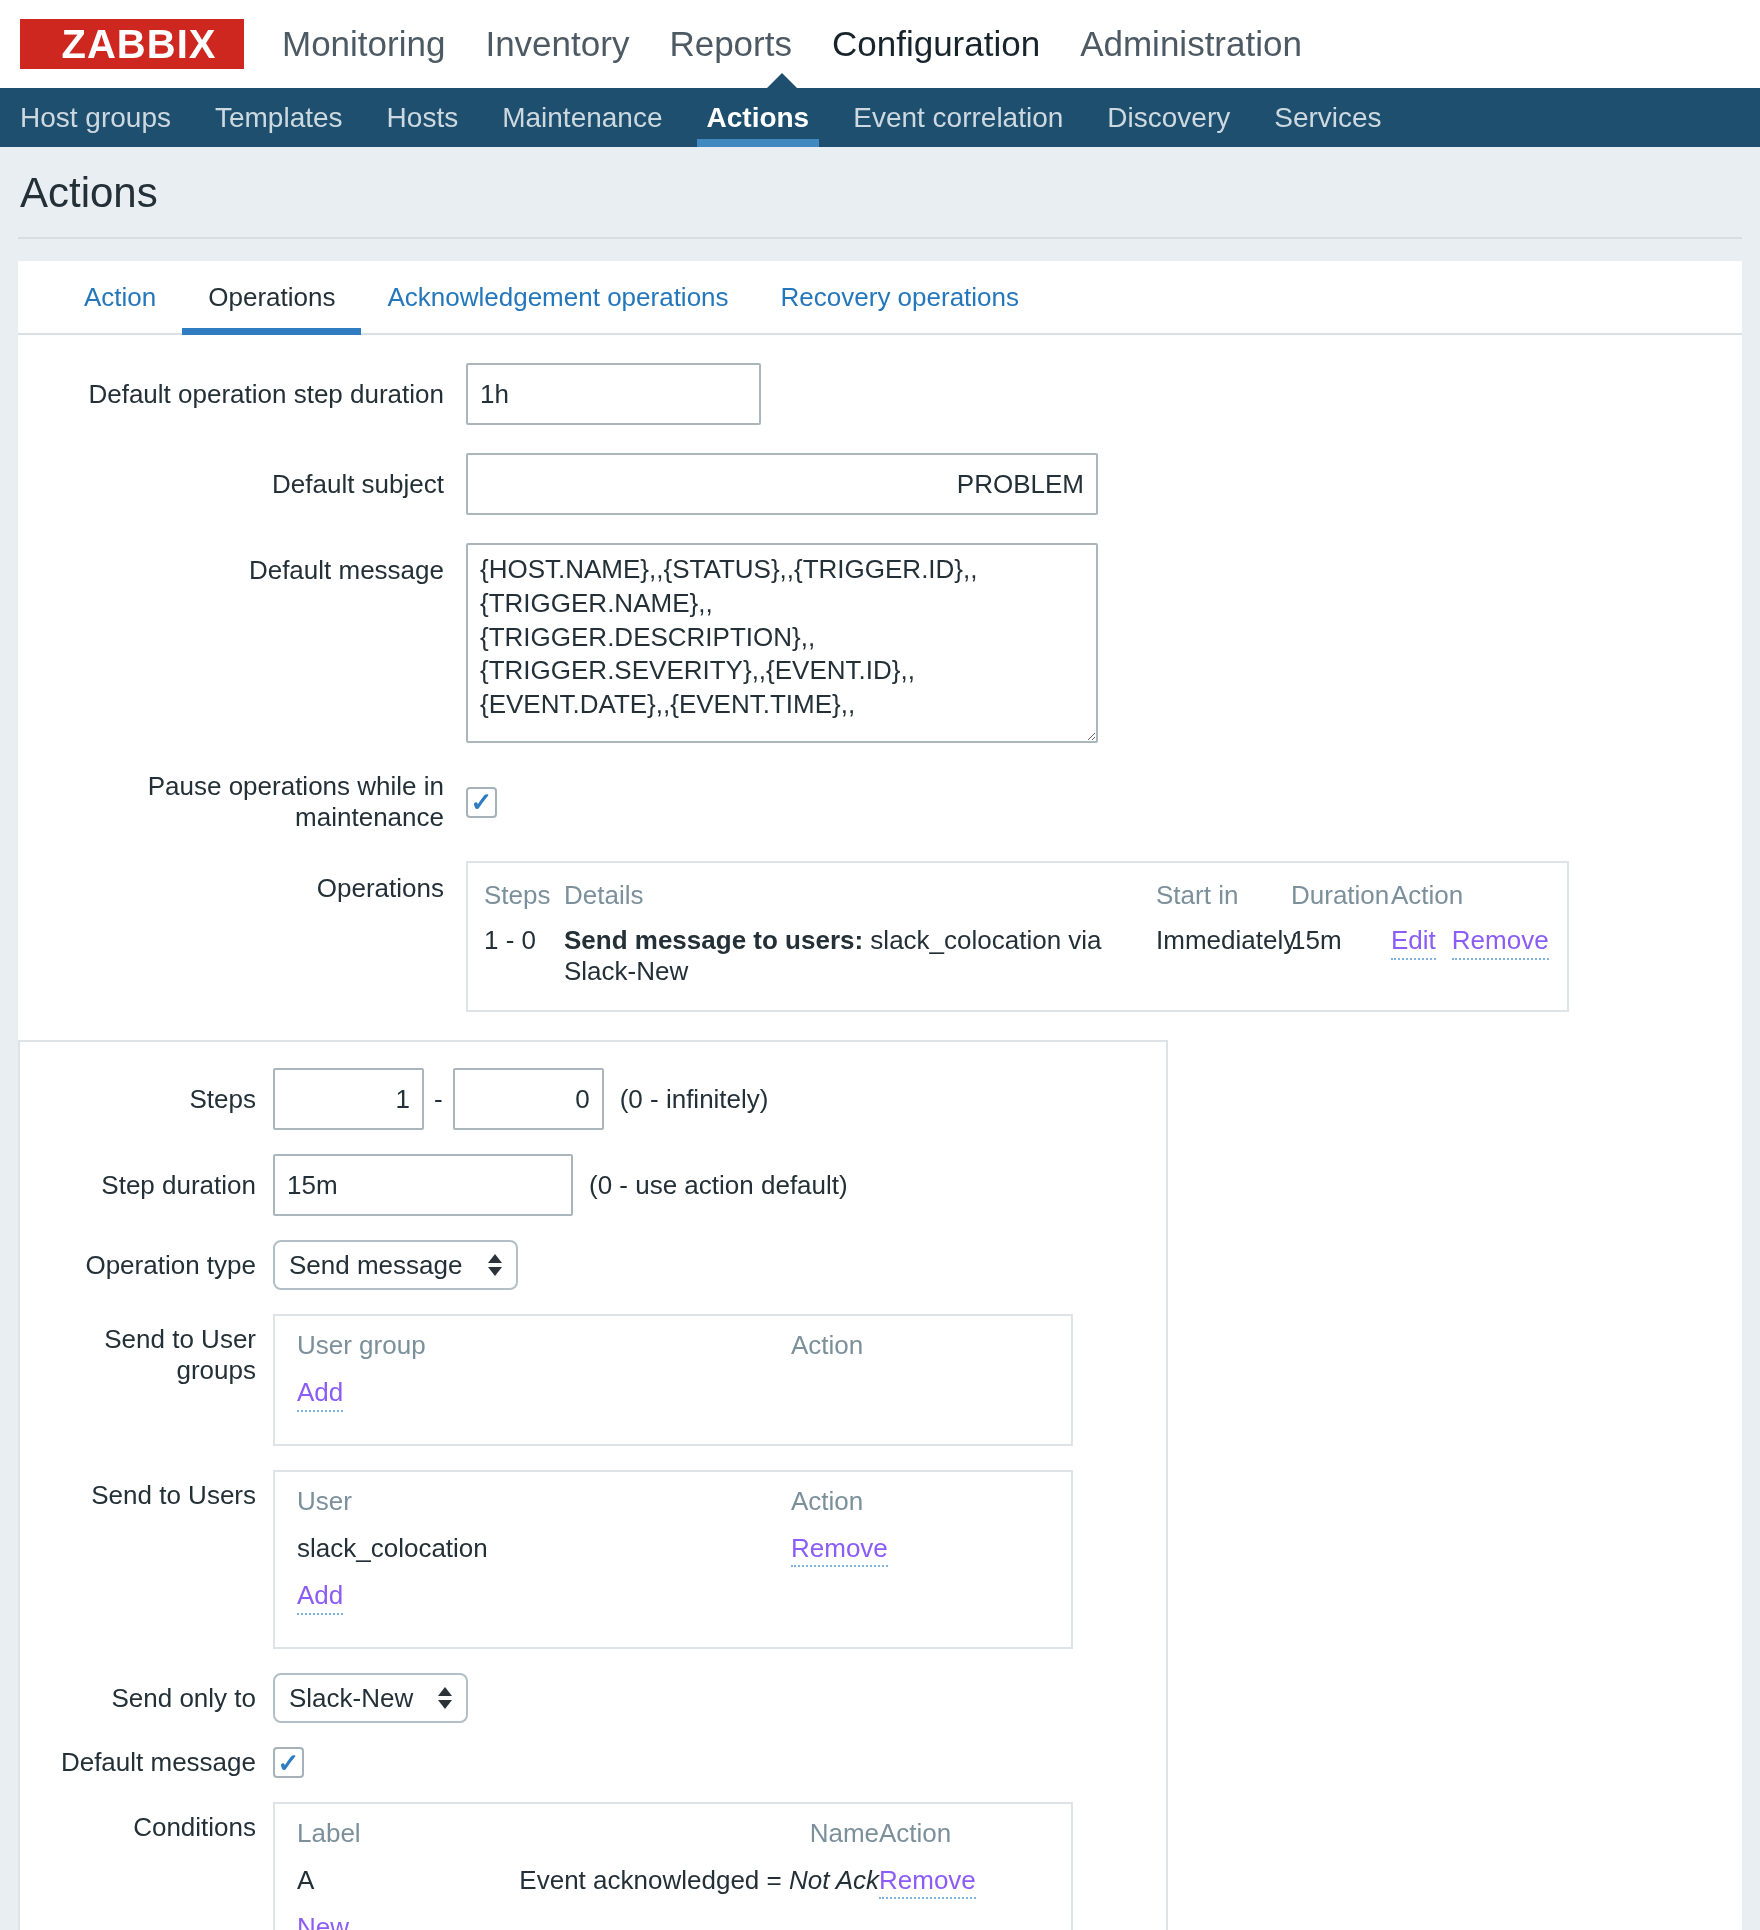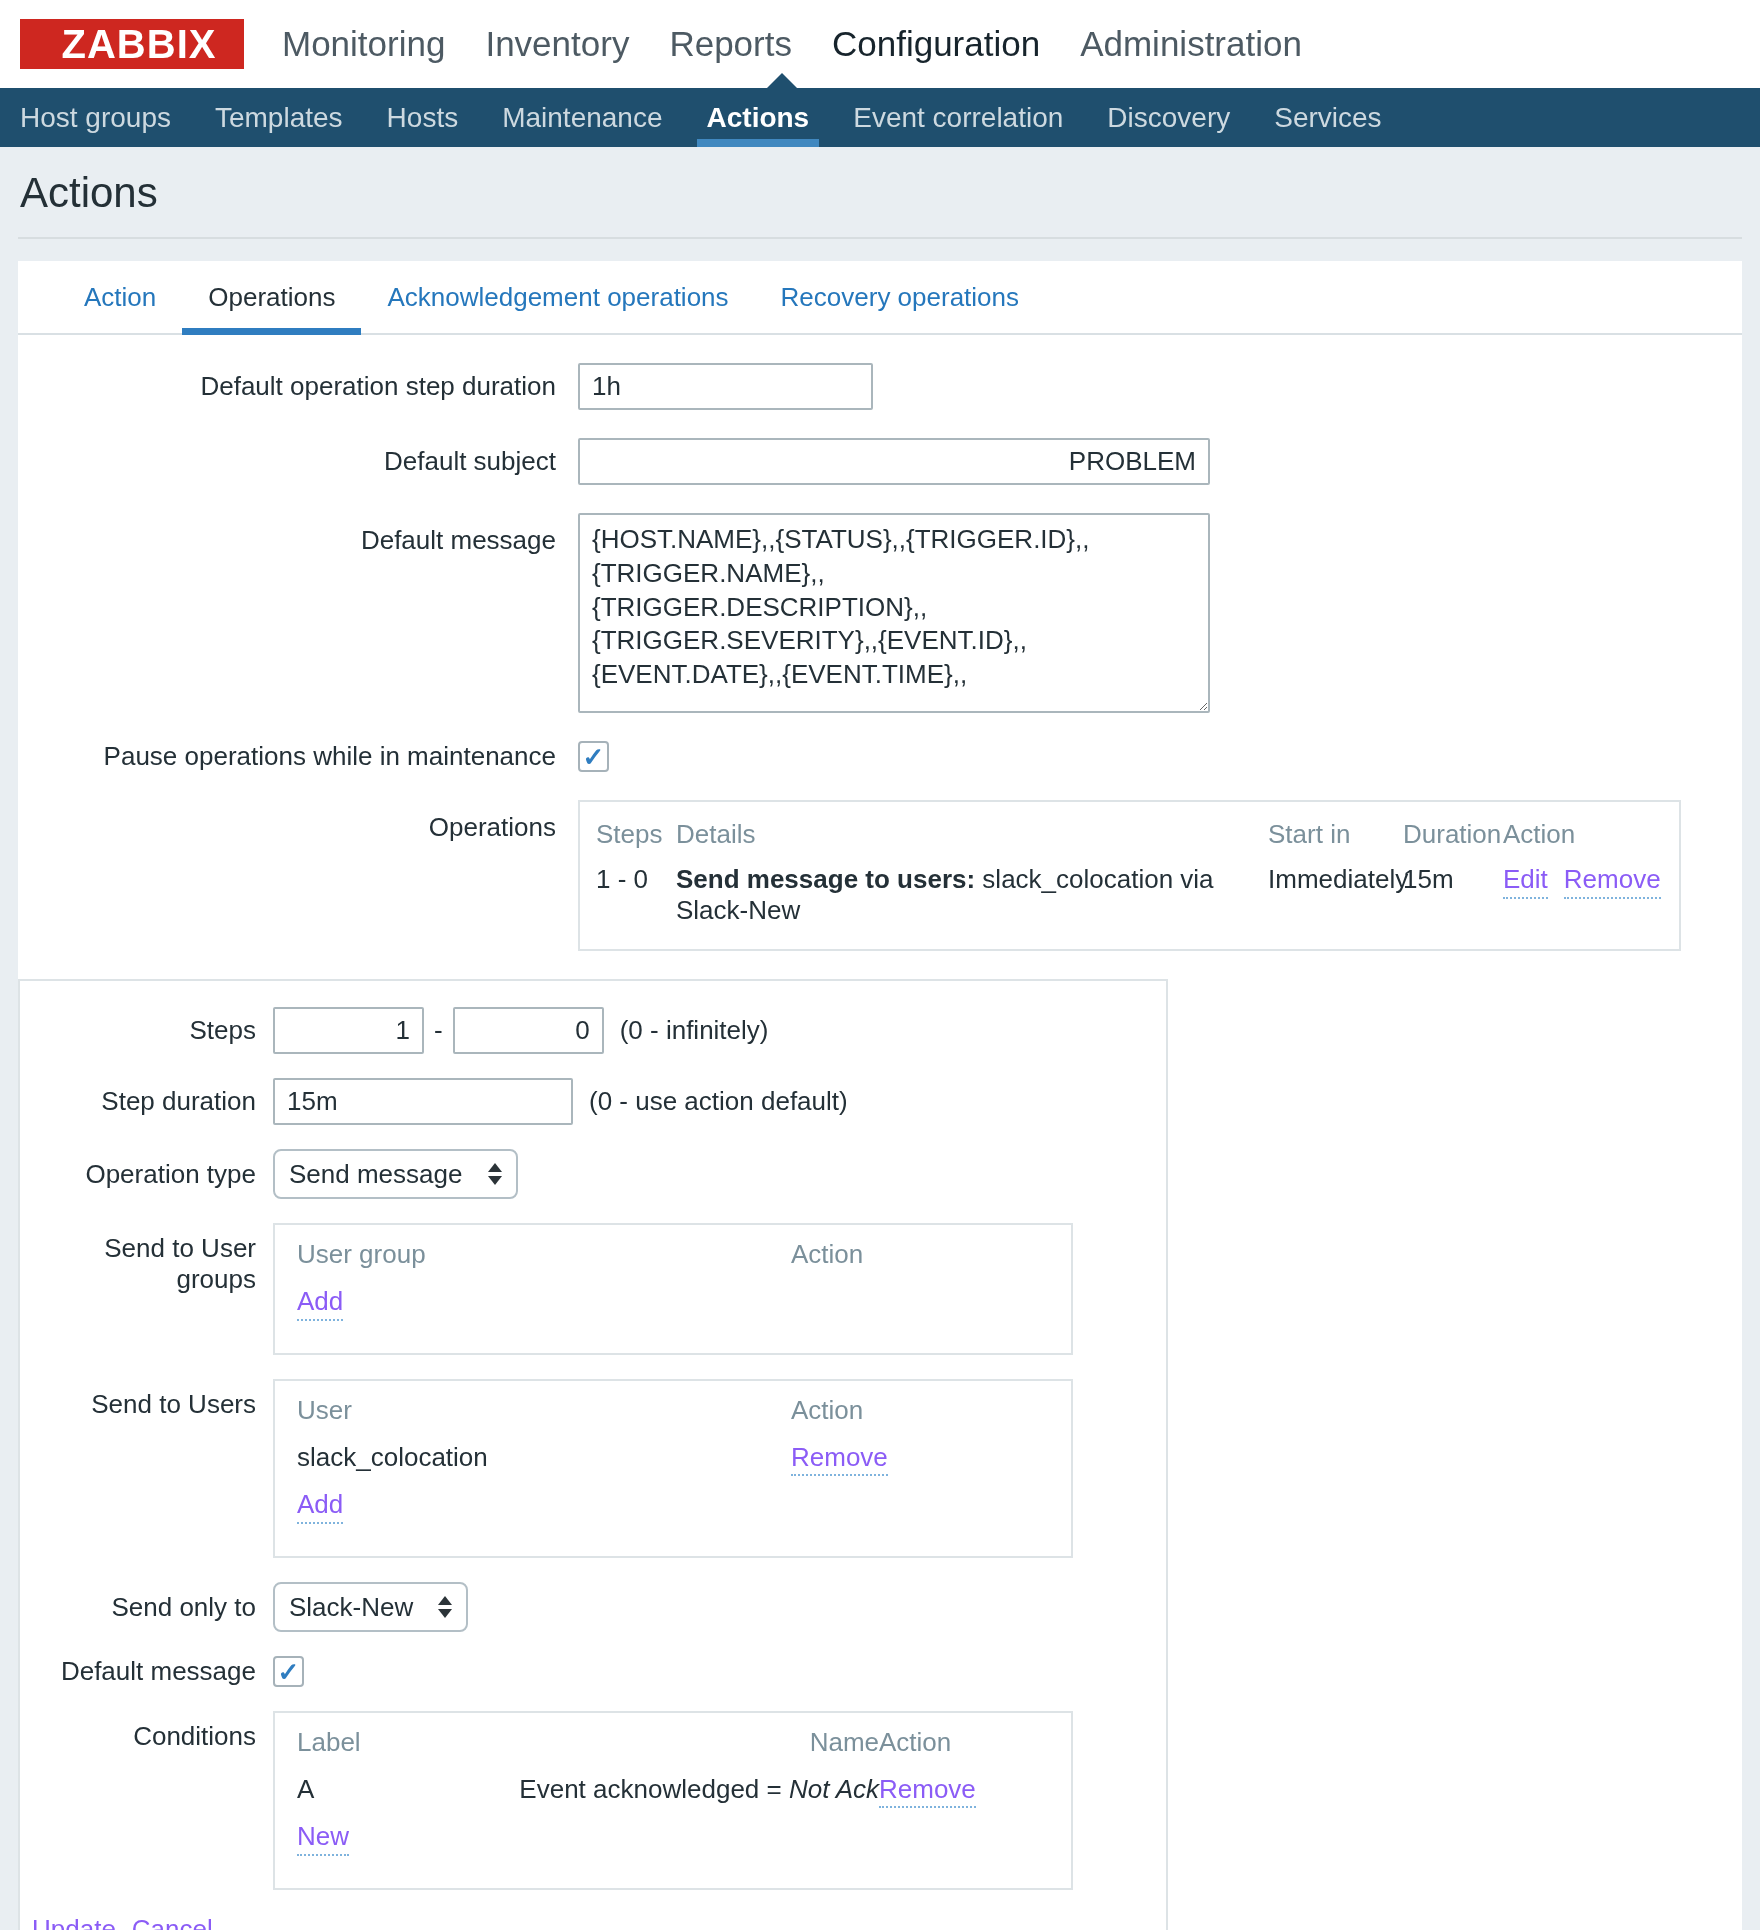--- a/index.html
+++ b/index.html
@@ -39,25 +39,25 @@
 
   
   .tabs { display:flex; border-bottom:2px solid #d9e0e4; padding-left:40px; height:74px; }
   .tab { display:flex; align-items:center; padding:0 26px; position:relative; color:#2577bc; text-decoration:none; }
   .tab.sel { color:#243037; }
   .tab.sel::after { content:''; position:absolute; left:0; right:0; bottom:-2px; height:7px; background:#2f7dc0; }
 
   
   .frow { display:flex; align-items:center; margin-top:28px; }
   .frow.top { align-items:flex-start; }
-  .flabel { width:552px; padding-right:22px; text-align:right; flex:none; color:#243037;margin-left:8px; }
+  .flabel { width:448px; padding-right:22px; text-align:right; flex:none; color:#243037; }
   .frow.top > .flabel { padding-top:12px; }
 
   .txt {
-    height:47px; border:2px solid #aab6bc; border-radius:2px; background:#fff;
+    height:62px; border:2px solid #aab6bc; border-radius:2px; background:#fff;
     font:inherit; color:#243037; padding:8px 12px;
   }
   .w-dur { width:295px; }
   .w-wide { width:632px;text-align:right; }
   textarea.txt { width:632px; height:200px; padding:8px 12px; resize:vertical; line-height:1.3; }
 
   .cb {
     width:31px; height:31px; border:2px solid #a6b2b9; border-radius:4px; background:#fff;
     display:flex; align-items:center; justify-content:center; cursor:pointer;
   }

